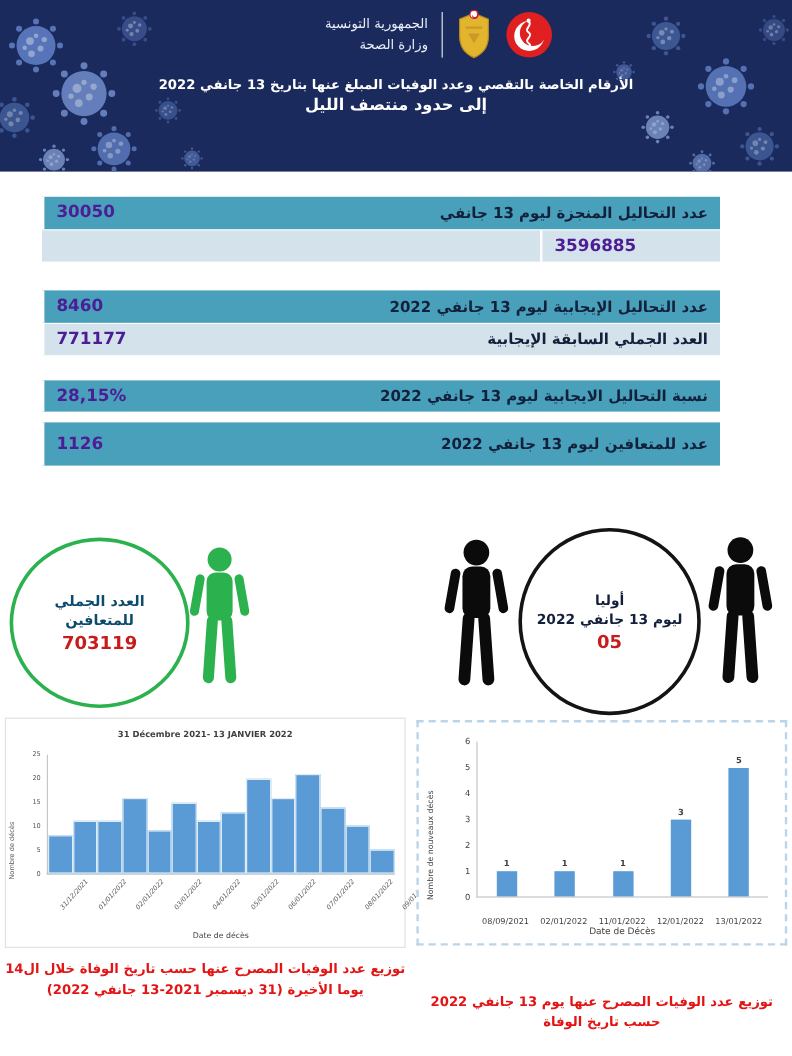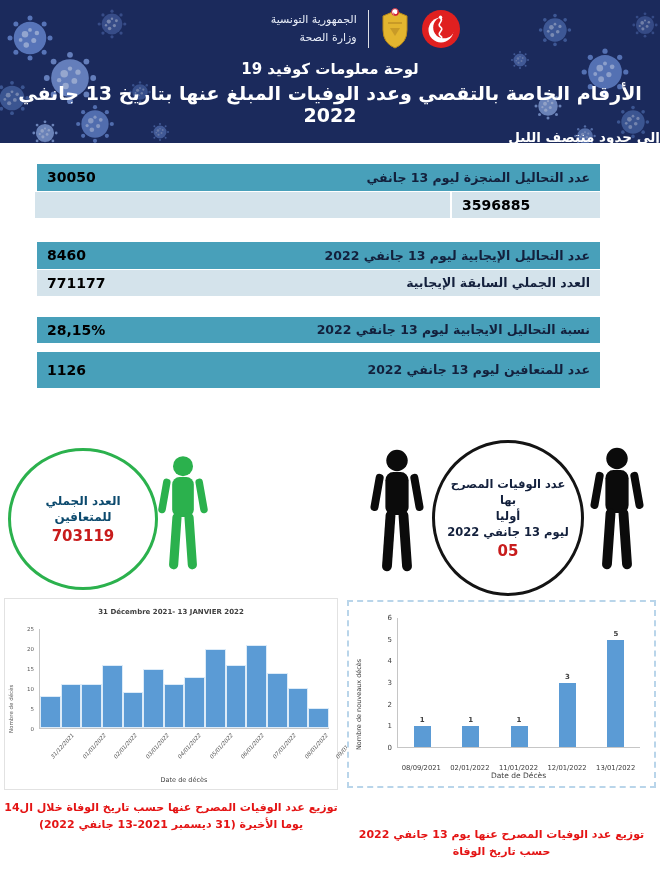--- a/index.html
+++ b/index.html
@@ -7,27 +7,27 @@
   .page { position:relative; width:660px; height:880px; background:#ffffff; overflow:hidden; }
 
   
   .banner { position:absolute; top:0; left:0; width:660px; height:143px; background:#1b2a5c; overflow:hidden; }
   .banner svg.decor { position:absolute; top:0; left:0; }
   .gov-row { position:absolute; top:8px; left:0; width:100%; display:flex; justify-content:center; align-items:center; gap:11px; direction:ltr; transform:translateX(36px); }
   .gov-text { text-align:right; color:#e9eef9; font-size:11px; line-height:1.6; direction:rtl; }
   .gov-divider { width:1.5px; height:38px; background:rgba(255,255,255,.85); }
   .title-block { position:absolute; top:60px; left:0; width:100%; text-align:center; color:#ffffff; direction:rtl; }
   .title-l1 { font-size:15px; font-weight:bold; }
-  .title-l2 { font-size:19px; font-weight:bold; margin-top:4px; }
-  .title-l3 { font-size:13.5px; font-weight:bold; margin-top:3px;text-align:right; }
+  .title-l2 { font-size:11px; font-weight:bold; margin-top:4px; }
+  .title-l3 { font-size:13.5px; font-weight:bold; margin-top:3px; }
 
   
   .stat-row { position:absolute; left:35px; width:565px; display:flex; direction:rtl; }
   .stat-row .cell-label { flex:1; text-align:right; padding-right:10px; font-weight:bold; font-size:12.5px; color:#13203c; }
-  .stat-row .cell-value { width:150px; direction:ltr; text-align:left; padding-left:10px; font-weight:bold; font-size:14px; color:#000000; border-left:2px solid #ffffff; }
+  .stat-row .cell-value { width:150px; direction:ltr; text-align:left; padding-left:10px; font-weight:bold; font-size:14px; color:#4c1d95; border-left:2px solid #ffffff; }
   .row-dark  { background:#48a0ba; }
   .row-light { background:#d4e3eb; }
   .r1 { top:164px; height:27px; } .r1 div { line-height:27px; }
   .r2 { top:192px; height:26px; } .r2 div { line-height:26px; }
   .r3 { top:242px; height:27px; } .r3 div { line-height:27px; }
   .r4 { top:270px; height:26px; } .r4 div { line-height:26px; }
   .r5 { top:317px; height:26px; } .r5 div { line-height:26px; }
   .r6 { top:352px; height:36px; } .r6 div { line-height:36px; }
 
   
@@ -141,21 +141,20 @@
       <svg width="40" height="40" viewBox="0 0 40 40">
         <circle cx="20" cy="20" r="19" fill="#e02020"></circle>
         <circle cx="20" cy="21" r="12.5" fill="#ffffff"></circle>
         <circle cx="23" cy="18.5" r="10.8" fill="#e02020"></circle>
         <path d="M19.5 9 c4 3 -4.5 6 0 9 c4.5 3 -4.5 6 0 9 c3.5 2.3 -1 4.5 -1.5 5.5" stroke="#ffffff" stroke-width="1.6" fill="none"></path>
         <circle cx="19.5" cy="8.2" r="1.7" fill="#ffffff"></circle>
       </svg>
     </div>
 
     <div class="title-block">
-      <div class="title-l1">لوحة معلومات كوفيد 19</div>
       <div class="title-l2">الأرقام الخاصة بالتقصي وعدد الوفيات المبلغ عنها بتاريخ  13 جانفي 2022</div>
       <div class="title-l3">إلى حدود منتصف الليل</div>
     </div>
   </div>
 
   <div class="stat-row r1 row-dark">
     <div class="cell-label">عدد التحاليل المنجزة ليوم 13 جانفي</div>
     <div class="cell-value">30050</div>
   </div>
   <div class="stat-row r2 row-light">
@@ -200,21 +199,20 @@
       <circle cx="30" cy="14" r="12"></circle>
       <rect x="17" y="27" width="26" height="48" rx="9"></rect>
       <rect x="6.5" y="29" width="9" height="42" rx="4.5" transform="rotate(10 11 31)"></rect>
       <rect x="44.5" y="29" width="9" height="42" rx="4.5" transform="rotate(-10 49 31)"></rect>
       <rect x="17.5" y="70" width="11" height="68" rx="5.5" transform="rotate(4 23 72)"></rect>
       <rect x="31.5" y="70" width="11" height="68" rx="5.5" transform="rotate(-4 37 72)"></rect>
     </g>
   </svg>
 
   <div class="stat-circle circle-black2">
-    <div class="circ-line">عدد الوفيات المصرح بها</div>
     <div class="circ-line">أوليا</div>
     <div class="circ-line">ليوم 13 جانفي 2022</div>
     <div class="circ-value">05</div>
   </div>
 
   <svg class="person person-3" width="54" height="134" viewBox="0 0 60 150">
     <g fill="#0b0b0b">
       <circle cx="30" cy="14" r="12"></circle>
       <rect x="17" y="27" width="26" height="48" rx="9"></rect>
       <rect x="6.5" y="29" width="9" height="42" rx="4.5" transform="rotate(10 11 31)"></rect>

